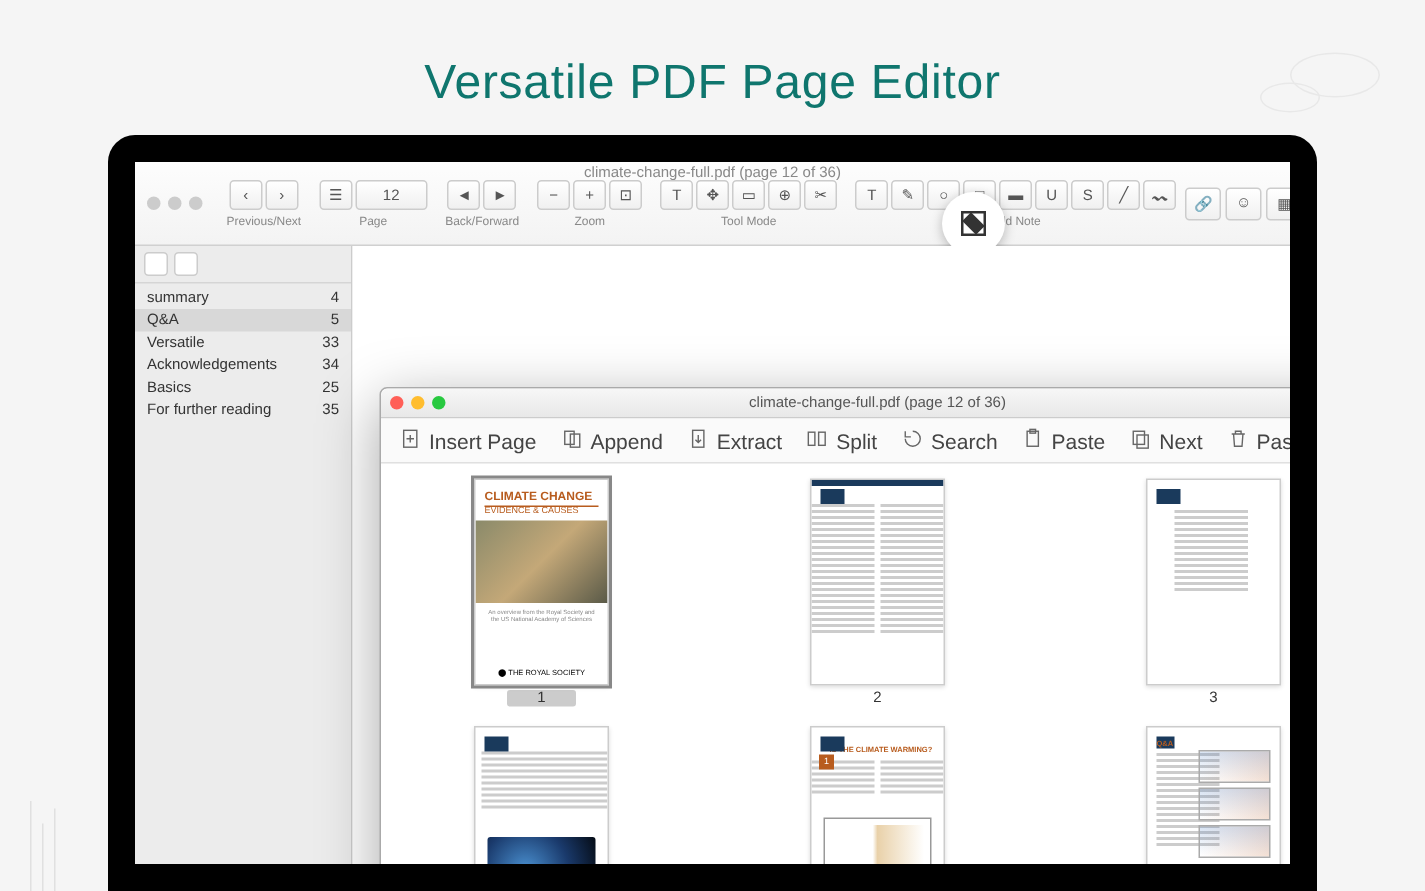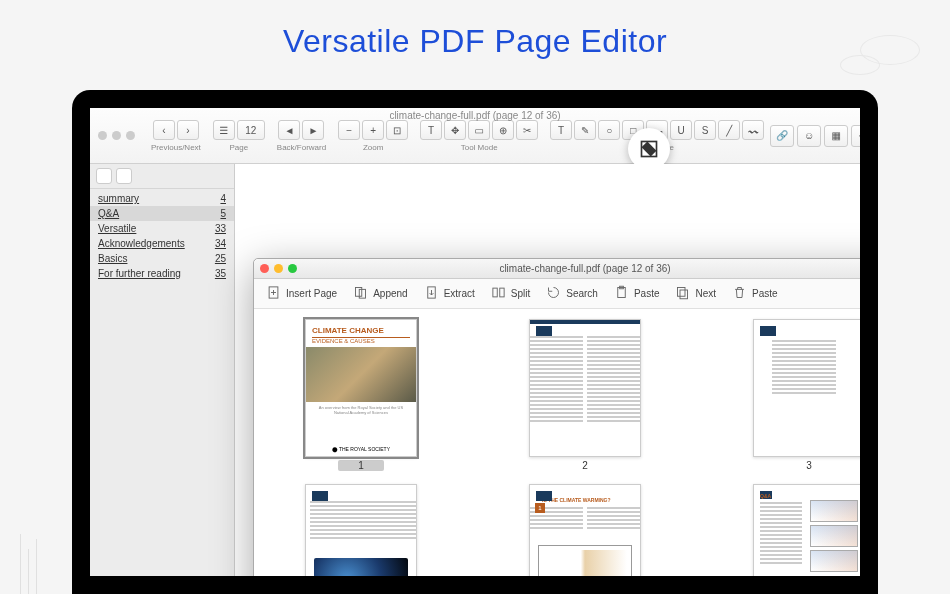--- a/index.html
+++ b/index.html
@@ -1,59 +1,59 @@
 <!DOCTYPE html>
 <html><head>
 <meta charset="utf-8">
 <style>
 *{margin:0;padding:0;box-sizing:border-box;font-family:-apple-system,BlinkMacSystemFont,"Helvetica Neue",sans-serif;}
 body{width:950px;height:594px;overflow:hidden;background:#f5f5f5;position:relative;}
-.hero-title{text-align:center;font-size:32px;color:#1d4ed8;font-weight:300;padding:23px 0 16px;letter-spacing:0.5px;}
+.hero-title{text-align:center;font-size:32px;color:#0f766e;font-weight:300;padding:36px 0 16px;letter-spacing:0.5px;}
 .monitor-frame{position:absolute;left:72px;top:90px;width:806px;height:504px;background:#000;border-radius:18px 18px 0 0;padding:18px;}
 .screen{width:100%;height:100%;background:#f2f2f2;position:relative;overflow:hidden;}
 .main-toolbar{height:56px;background:linear-gradient(#fdfdfd,#f3f3f3);border-bottom:1px solid #d0d0d0;display:flex;align-items:center;padding:0 8px;font-size:9px;color:#666;}
 .traffic{display:flex;gap:5px;margin-right:10px;}
 .traffic span{width:9px;height:9px;border-radius:50%;background:#ccc;}
 .tb-group{display:flex;flex-direction:column;align-items:center;margin:0 6px;}
 .tb-icons{display:flex;gap:2px;margin-bottom:2px;height:22px;align-items:center;}
 .tb-btn{width:22px;height:20px;border:1px solid #ccc;border-radius:3px;background:linear-gradient(#fff,#f0f0f0);display:flex;align-items:center;justify-content:center;color:#555;font-size:10px;}
 .tb-label{font-size:8px;color:#888;}
 .main-doc-title{position:absolute;top:2px;left:0;right:0;text-align:center;font-size:10px;color:#888;}
 .tool-right{margin-left:auto;display:flex;gap:3px;}
 .tool-right .tb-btn{width:24px;height:22px;}
 .highlight-tool{position:absolute;top:20px;right:190px;width:42px;height:42px;border-radius:50%;background:#fff;box-shadow:0 2px 8px rgba(0,0,0,0.25);display:flex;align-items:center;justify-content:center;}
 .highlight-tool svg{width:20px;height:20px;}
 .sidebar{position:absolute;left:0;top:56px;width:145px;bottom:0;background:#ececec;border-right:1px solid #ccc;font-size:10px;}
 .search-bar{display:flex;align-items:center;padding:4px 6px;gap:4px;border-bottom:1px solid #d5d5d5;}
 .search-bar .sb-btn{width:16px;height:16px;border:1px solid #ccc;border-radius:3px;background:#fff;}
 .search-input{flex:1;height:16px;border:1px solid #ccc;border-radius:8px;padding:0 6px 0 18px;font-size:9px;position:relative;background:#fff;}
 .toc-list{padding:2px 0;}
-.toc-item{display:flex;justify-content:space-between;padding:2px 8px;color:#333;text-decoration:underline;}
+.toc-item{display:flex;justify-content:space-between;padding:2px 8px;color:#333;}
 .toc-item.sel{background:#d8d8d8;}
 .content-area{position:absolute;left:145px;top:56px;right:0;bottom:0;background:#fff;}
 .chart-legend{position:absolute;bottom:4px;left:75px;right:40px;font-size:8px;color:#444;}
 .chart-legend .caption{color:#2a5a9a;font-style:italic;}
 .chart-axis{position:absolute;bottom:2px;left:280px;right:60px;border:2px solid #c00;border-bottom:none;padding:3px 8px 14px;font-size:8px;}
 .chart-axis .ticks{display:flex;justify-content:space-between;font-size:8px;}
 .chart-axis .xlab{text-align:center;font-weight:bold;margin-top:1px;}
 
 .modal-window{position:absolute;left:163px;top:150px;width:664px;height:380px;background:#fff;border:1px solid #aaa;border-radius:5px;box-shadow:0 10px 40px rgba(0,0,0,0.35);display:flex;flex-direction:column;}
 .modal-titlebar{height:20px;background:linear-gradient(#f7f7f7,#e8e8e8);border-bottom:1px solid #ccc;border-radius:5px 5px 0 0;position:relative;}
 .modal-titlebar .traffic{position:absolute;left:6px;top:5px;}
 .modal-titlebar .traffic span:nth-child(1){background:#ff5f57;}
 .modal-titlebar .traffic span:nth-child(2){background:#ffbd2e;}
 .modal-titlebar .traffic span:nth-child(3){background:#28c940;}
 .modal-title{text-align:center;font-size:10px;color:#555;line-height:20px;}
 .modal-subtitle{height:16px;text-align:center;font-size:9px;color:#888;background:#f7f7f7;border-bottom:1px solid #e5e5e5;line-height:16px;}
 .modal-toolbar{height:30px;display:flex;align-items:center;gap:16px;padding:0 12px;border-bottom:1px solid #e0e0e0;background:#fafafa;}
-.mt-item{display:flex;align-items:center;gap:5px;font-size:10px;color:#444;cursor:pointer;}
+.mt-item{display:flex;align-items:center;gap:5px;font-size:14px;color:#444;cursor:pointer;}
 .mt-item svg{width:15px;height:15px;stroke:#666;fill:none;stroke-width:1.5;}
 .thumbs-area{flex:1;overflow:hidden;padding:10px 20px;display:grid;grid-template-columns:repeat(3,1fr);gap:8px 50px;}
 .thumb-cell{display:flex;flex-direction:column;align-items:center;}
-.thumb-page{width:112px;height:138px;border:1px solid #ccc;background:#fff;box-shadow:0 1px 3px rgba(0,0,0,0.15);position:relative;overflow:hidden;font-size:5px;}
+.thumb-page{width:90px;height:138px;border:1px solid #ccc;background:#fff;box-shadow:0 1px 3px rgba(0,0,0,0.15);position:relative;overflow:hidden;font-size:5px;}
 .thumb-cell.selected .thumb-page{outline:2px solid #888;}
 .thumb-num{font-size:10px;color:#333;margin-top:3px;}
 .thumb-cell.selected .thumb-num{background:#ccc;padding:0 20px;border-radius:2px;}
 
 .cover{padding:6px;}
 .cover-title{color:#b85c1e;font-size:8px;font-weight:bold;border-bottom:1px solid #b85c1e;padding-bottom:2px;}
 .cover-sub{color:#b85c1e;font-size:6px;}
 .cover-img{height:55px;background:linear-gradient(135deg,#8a8a6a,#c4a878,#5a5a48);margin:3px -6px;}
 .cover-foot{font-size:4px;color:#888;text-align:center;}
 .cover-logo{position:absolute;bottom:4px;left:0;right:0;text-align:center;font-size:5px;}
@@ -103,21 +103,21 @@
       <div class="tb-icons">
         <div class="tb-btn">‹</div>
         <div class="tb-btn">›</div>
       </div>
       <div class="tb-label">Previous/Next</div>
     </div>
 
     <div class="tb-group">
       <div class="tb-icons">
         <div class="tb-btn">☰</div>
-        <div class="tb-btn" style="width:28px">12</div>
+        <div class="tb-btn" style="width:48px">12</div>
       </div>
       <div class="tb-label">Page</div>
     </div>
 
     <div class="tb-group">
       <div class="tb-icons">
         <div class="tb-btn">◄</div>
         <div class="tb-btn">►</div>
       </div>
       <div class="tb-label">Back/Forward</div>

